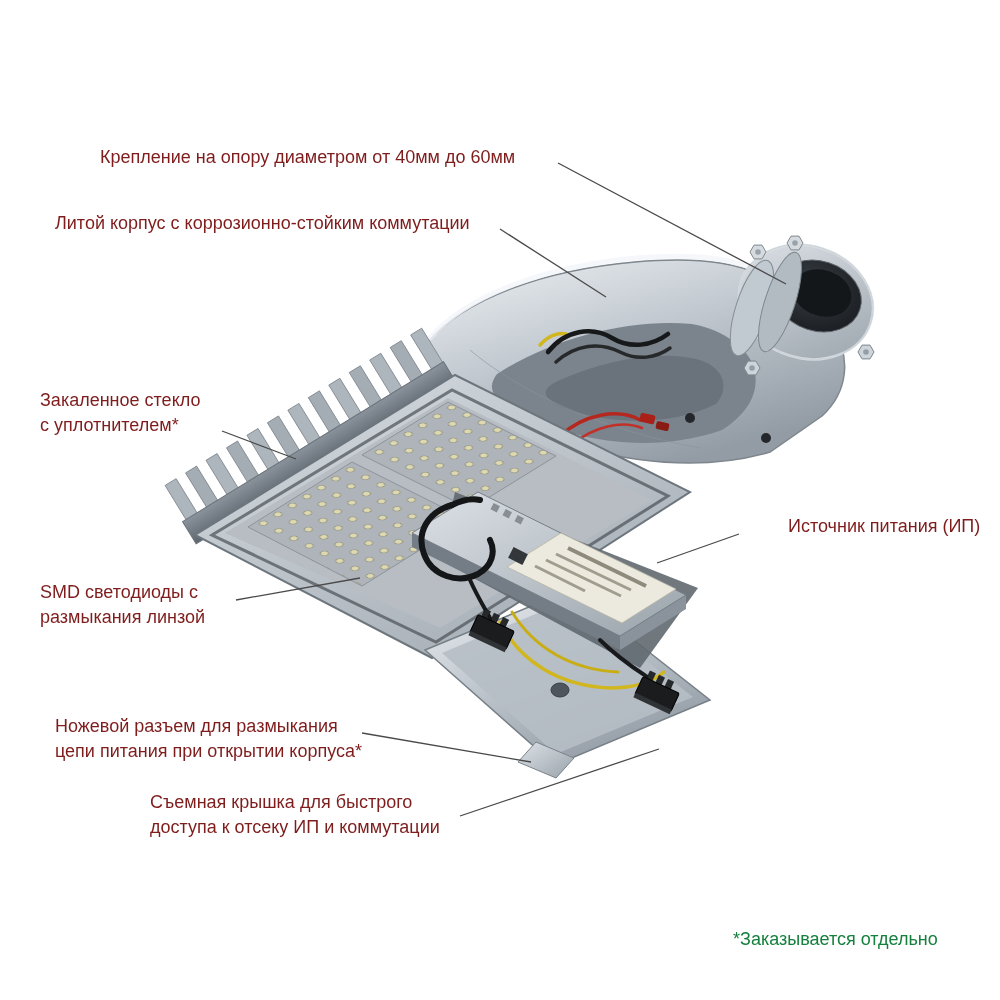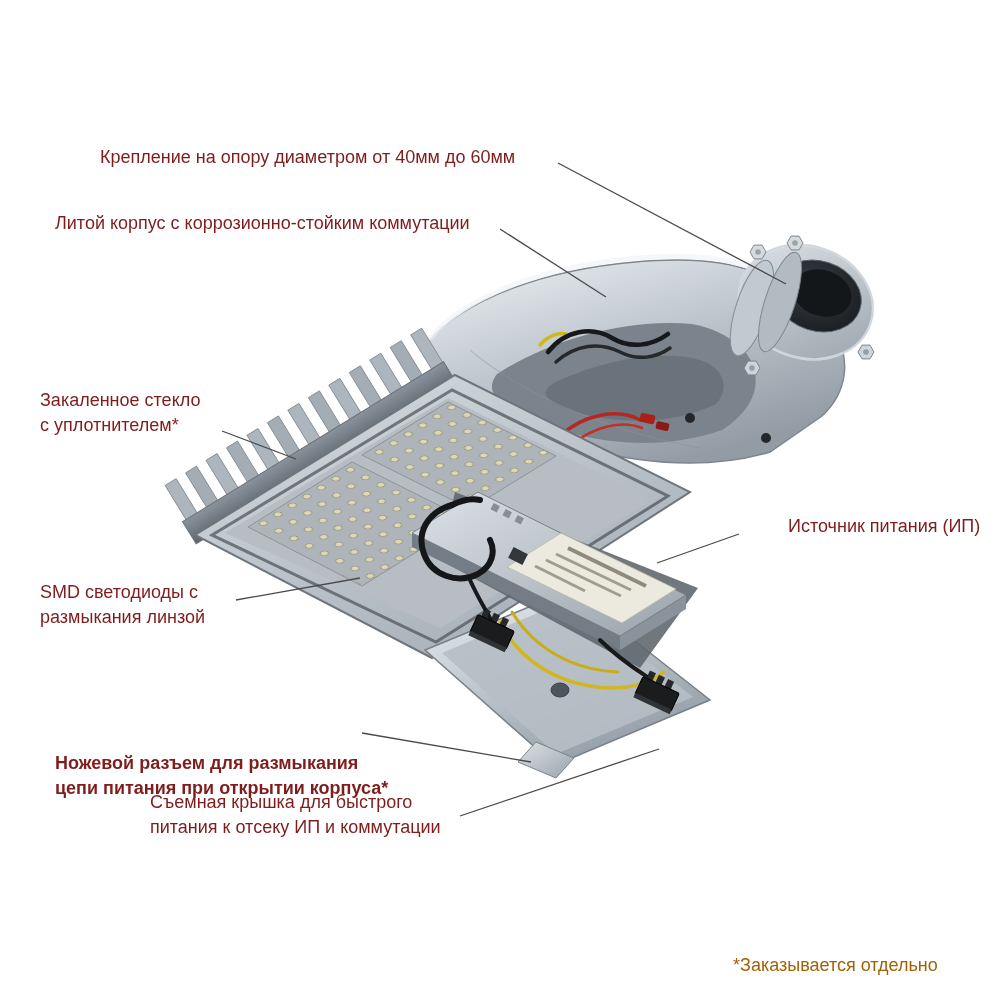--- a/index.html
+++ b/index.html
@@ -5,23 +5,23 @@
   html,body{margin:0;padding:0;}
   body{width:1000px;height:1000px;position:relative;background:#ffffff;
        font-family:"Liberation Sans",sans-serif;overflow:hidden;}
   .art{position:absolute;left:0;top:0;}
   .callout{position:absolute;font-size:18px;line-height:1.4;color:#7f1d1d;white-space:pre-line;}
   #c1{left:100px;top:145px;}
   #c2{left:55px;top:211px;}
   #c3{left:40px;top:388px;}
   #c4{left:744px;top:514px;margin-left:44px;}
   #c5{left:40px;top:580px;}
-  #c6{left:55px;top:751px;font-weight:bold;}
+  #c6{left:55px;top:714px;}
   #c7{left:150px;top:790px;}
-  .footnote{position:absolute;left:733px;top:929px;font-size:18px;color:#a16207;margin-top:26px;}
+  .footnote{position:absolute;left:733px;top:929px;font-size:18px;color:#15803d;}
 </style>
 </head>
 <body>
 
 <svg class="art" width="1000" height="1000" viewBox="0 0 1000 1000">
   <defs>
     <linearGradient id="metal1" x1="0" y1="0" x2="0.6" y2="1">
       <stop offset="0" stop-color="#eef1f4"></stop>
       <stop offset="0.45" stop-color="#c3cad1"></stop>
       <stop offset="1" stop-color="#939ca5"></stop>
@@ -187,15 +187,15 @@
 <div class="callout" id="c1">Крепление на опору диаметром от 40мм до 60мм</div>
 <div class="callout" id="c2">Литой корпус с коррозионно-стойким коммутации</div>
 <div class="callout" id="c3">Закаленное стекло
 с уплотнителем*</div>
 <div class="callout" id="c4">Источник питания (ИП)</div>
 <div class="callout" id="c5">SMD светодиоды с
 размыкания линзой</div>
 <div class="callout" id="c6">Ножевой разъем для размыкания
 цепи питания при открытии корпуса*</div>
 <div class="callout" id="c7">Съемная крышка для быстрого
-питания к отсеку ИП и коммутации</div>
+доступа к отсеку ИП и коммутации</div>
 
 <div class="footnote">*Заказывается отдельно</div>
 
 </body></html>

